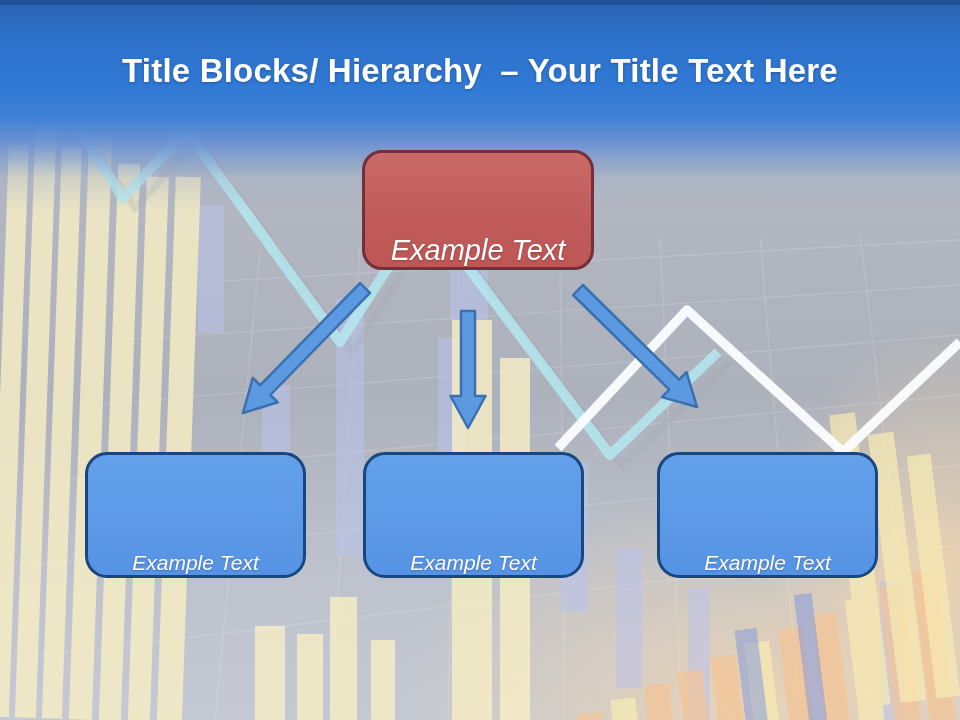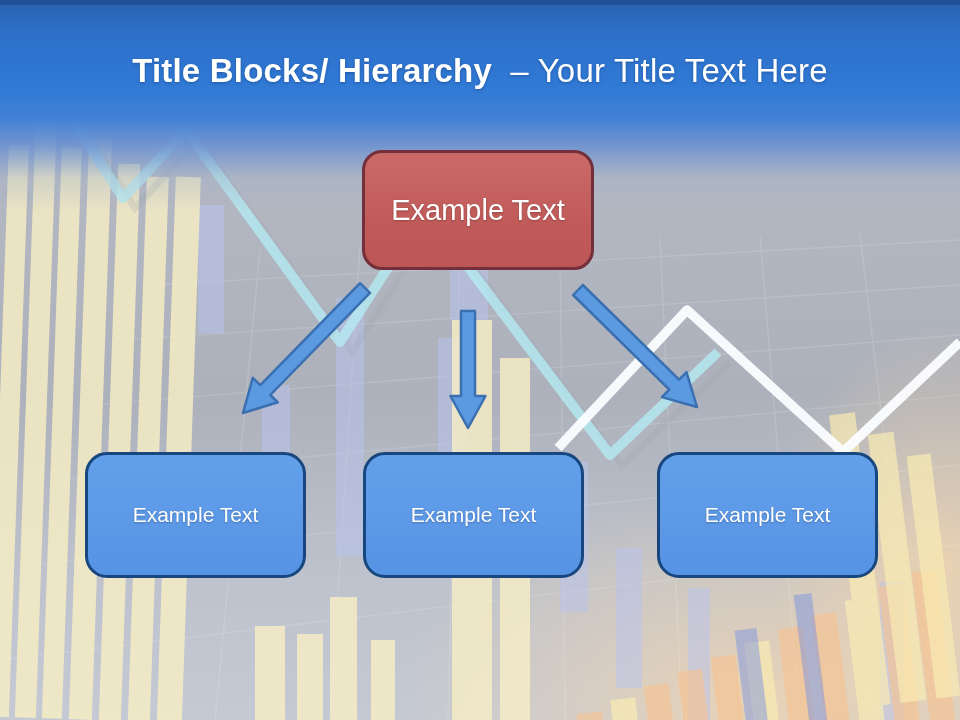--- a/index.html
+++ b/index.html
@@ -13,24 +13,24 @@
     position:absolute;left:0;top:0;width:100%;height:212px;
     background:linear-gradient(180deg,#2962af 0%,#2d70c9 16%,#3079d5 40%,#3f80d6 55%,
       rgba(105,144,209,0.90) 68%,rgba(160,175,200,0.35) 84%,rgba(178,184,198,0) 100%);
   }
   .top-strip{position:absolute;left:0;top:0;width:100%;height:5px;background:rgba(16,45,96,0.33);}
   .title{
     position:absolute;top:52px;left:0;width:100%;text-align:center;color:#ffffff;
     font-size:33px;letter-spacing:.2px;text-shadow:0 1px 3px rgba(10,30,70,.35);white-space:nowrap;
   }
   .title-bold{font-weight:700;}
-  .title-regular{font-weight:400;margin-left:9px;margin-top:24px;}
+  .title-regular{font-weight:700;margin-left:9px;margin-top:24px;}
   .node{
-    position:absolute;display:flex;align-items:center;justify-content:center;
-    color:#ffffff;text-shadow:0 1px 2px rgba(0,0,0,.25);text-align:center;
+    position:absolute;display:flex;align-items:flex-end;justify-content:center;
+    color:#ffffff;text-shadow:0 1px 2px rgba(0,0,0,.25);text-align:center;font-style:italic;
   }
   .node-root{
     left:362px;top:150px;width:226px;height:114px;border-radius:20px;font-size:29px;
     background:linear-gradient(180deg,#ca6a67 0%,#c05b59 60%,#bd5755 100%);
     border:3px solid #74303a;
   }
   .node-child{
     top:452px;width:215px;height:120px;border-radius:22px;font-size:21px;
     background:linear-gradient(180deg,#63a0ea 0%,#5793e4 100%);
     border:3px solid #17477e;

